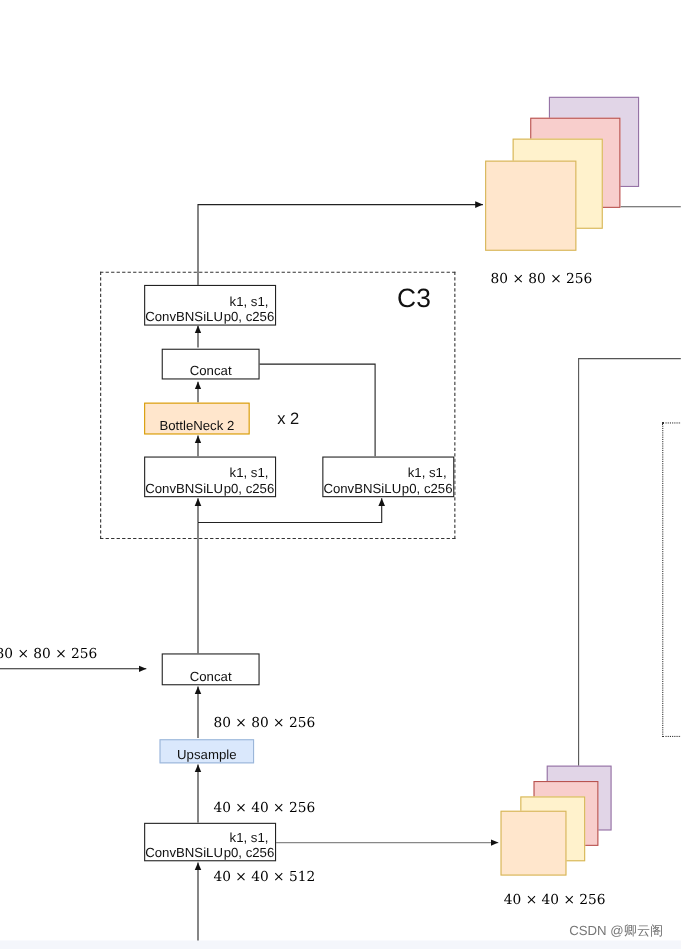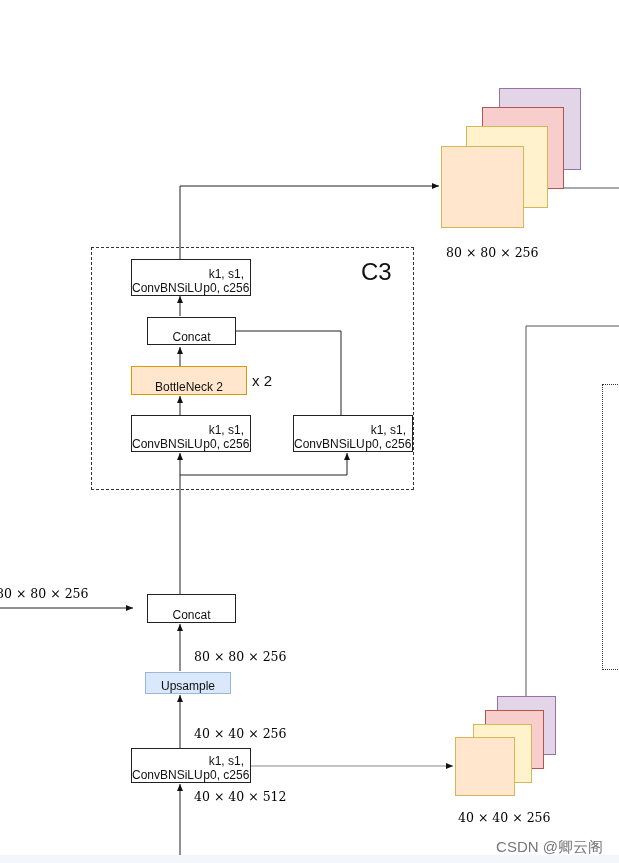--- a/index.html
+++ b/index.html
@@ -25,21 +25,21 @@
       position: absolute; color: #000000;
       font-family: "DejaVu Serif", serif; font-size: 12.5px; white-space: nowrap;
     }
     .sq { position: absolute; box-sizing: border-box; border: 1.5px solid; }
     .c3 { position: absolute; font-size: 24px; color: #111; }
     .x3 { position: absolute; font-size: 15px; color: #111; }
     .footer {
       position: absolute; left: 0; right: 0; bottom: 0; height: 8px; background: #f4f6fb;
     }
     .watermark {
-      position: absolute; right: 16px; top: 838px; font-size: 15px; color: #777;
+      position: absolute; right: 16px; top: 838px; font-size: 12px; color: #777;
     }
   </style>
 </head>
 <body>
 
 <svg class="wires" width="619" height="863">
   <defs>
     <marker id="arr" markerWidth="8" markerHeight="8" refX="7" refY="4" orient="auto" markerUnits="userSpaceOnUse">
       <path d="M0,1 L7,4 L0,7 Z" fill="#111"></path>
     </marker>
@@ -71,21 +71,21 @@
 <div class="dash" style="left:91px;top:247px;width:323px;height:243px;"></div>
 <div class="c3" style="left:361px;top:258px;">C3</div>
 
 <div class="box" style="left:119px;top:259px;width:120px;height:37px;">
   <span>ConvBNSiLU</span>
   <span>k1, s1, p0, c256</span>
 </div>
 <div class="box" style="left:135px;top:317px;width:89px;height:28px;">
   <span>Concat</span>
 </div>
-<div class="box orange" style="left:119px;top:366px;width:116px;height:29px;">
+<div class="box orange" style="left:119px;top:366px;width:96px;height:29px;">
   <span>BottleNeck 2</span>
 </div>
 <div class="x3" style="left:252px;top:372px;">x 2</div>
 <div class="box" style="left:119px;top:415px;width:120px;height:37px;">
   <span>ConvBNSiLU</span>
   <span>k1, s1, p0, c256</span>
 </div>
 <div class="box" style="left:281px;top:415px;width:120px;height:37px;">
   <span>ConvBNSiLU</span>
   <span>k1, s1, p0, c256</span>

